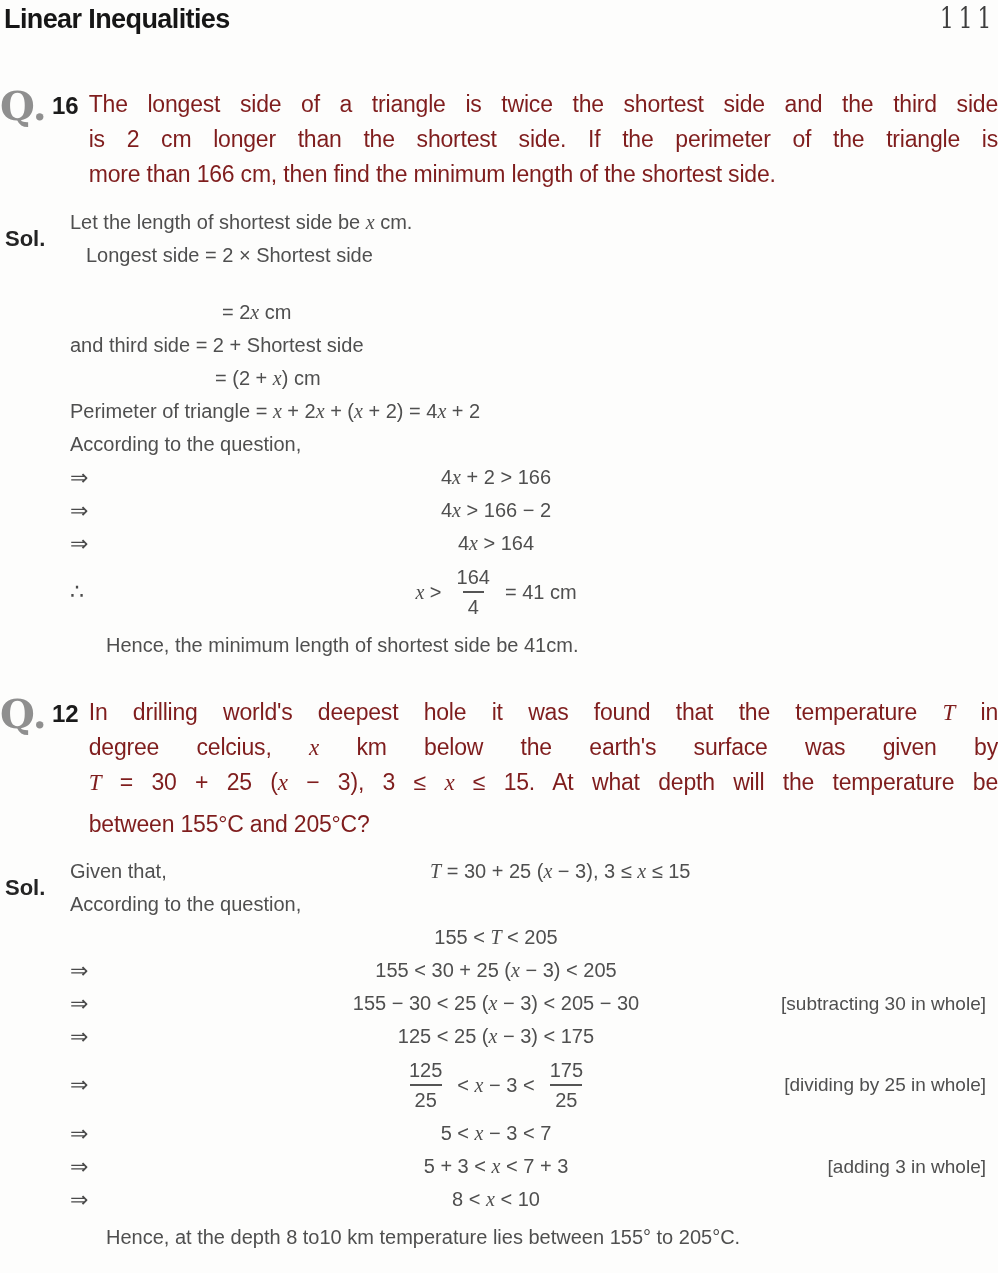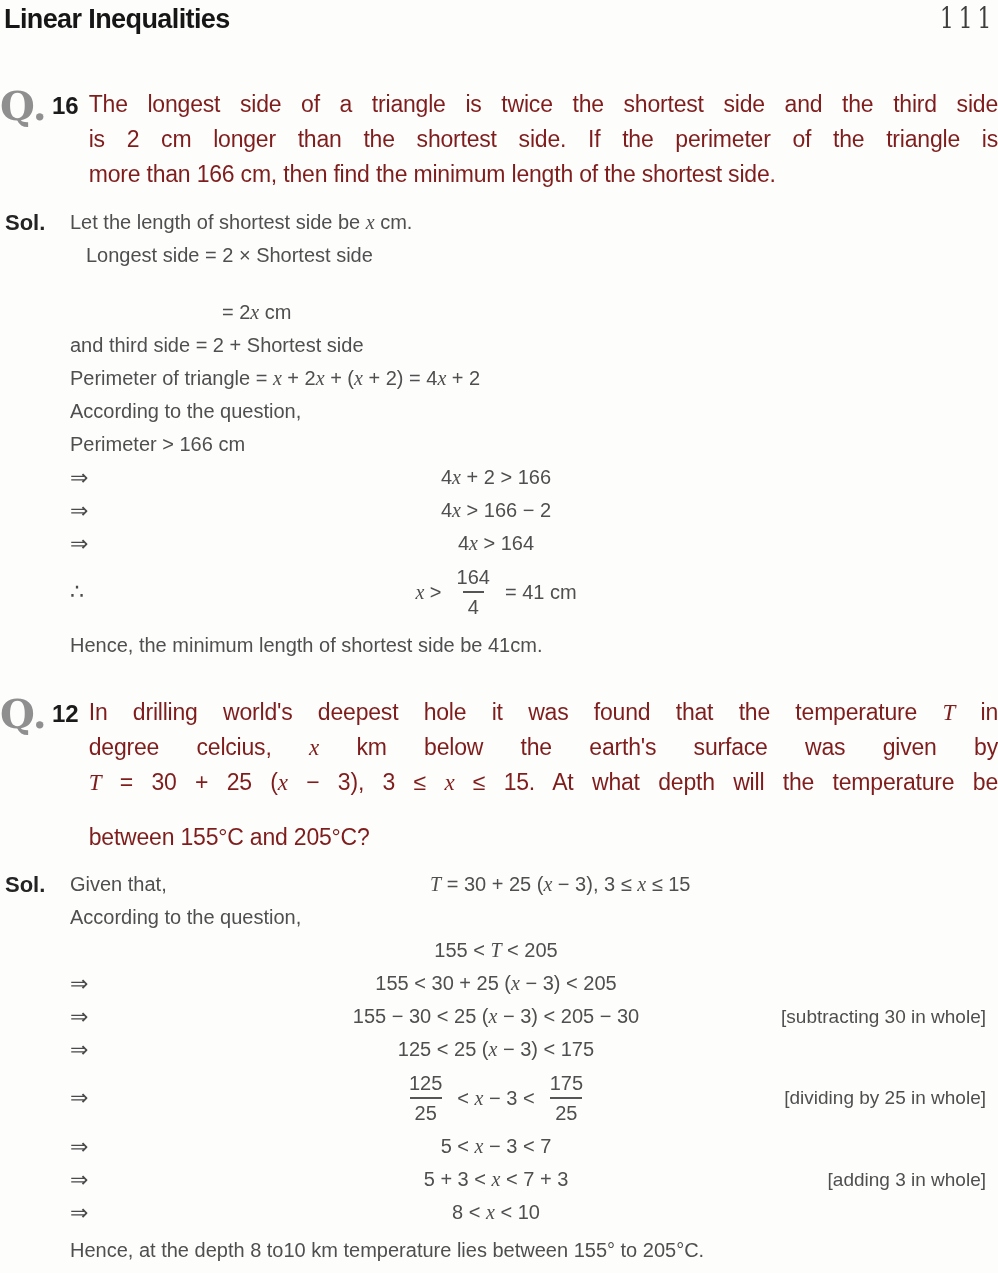--- a/index.html
+++ b/index.html
@@ -43,26 +43,26 @@
     flex: 0 0 auto; padding: 5px 10px 0 6px; line-height: 30px;
   }
   .q-text { flex: 1 1 auto; padding-top: 1px; }
   .q-line {
     font-size: 23px; line-height: 35px; color: #7f1d1d;
     letter-spacing: -0.2px;
     text-align: justify; text-align-last: justify;
   }
   .q-line.last { text-align-last: left; }
   .q12-block .q-line { line-height: 34px; }
-  .q12-block .q-line.gap-top { margin-top: 20px; }
+  .q12-block .q-line.gap-top { margin-top: 7px; }
 
   
   .sol { position: relative; margin-top: 14px; }
   .sol-label {
-    position: absolute; left: 5px; top: 0;
+    position: absolute; left: 5px; top: 16px;
     font-size: 22px; font-weight: bold; color: #242424; line-height: 33px;
   }
   .sol-body { margin-left: 70px; }
   .sol-line { font-size: 20px; line-height: 33px; color: #4f4f4f; }
   .ind1 { padding-left: 16px; }
   .ind2 { padding-left: 152px; margin-top: 24px; }
   .ind3 { padding-left: 145px; }
 
   
   .step-row { position: relative; line-height: 33px; min-height: 33px; font-size: 20px; }
@@ -85,21 +85,21 @@
   .frac .num { display: block; padding: 0 5px 1px 5px; line-height: 26px; }
   .frac .den { display: block; border-top: 2px solid #555; padding: 1px 5px 0 5px; line-height: 26px; }
 
   
   .given-row { position: relative; line-height: 33px; font-size: 20px; }
   .given-eq { position: absolute; left: 360px; top: 0; }
 
   
   .var { font-family: "Liberation Serif", serif; font-style: italic; }
 
-  .hence { margin-top: 5px; }
+  .hence { margin-top: 5px; margin-left: 36px; }
 </style>
 </head>
 <body>
 
 <div class="page">
 
   <div class="page-header">
     <span class="page-title">Linear Inequalities</span>
     <span class="page-number">111</span>
   </div>
@@ -114,23 +114,23 @@
     </div>
   </div>
 
   <div class="sol">
     <span class="sol-label">Sol.</span>
     <div class="sol-body">
       <div class="sol-line"><span>Let the length of shortest side be </span><span class="var">x</span><span> cm.</span></div>
       <div class="sol-line ind1">Longest side = 2 × Shortest side</div>
       <div class="sol-line ind2"><span>= 2</span><span class="var">x</span><span> cm</span></div>
       <div class="sol-line"><span>and third side = 2 + Shortest side</span></div>
+      <div class="sol-line ind3"><span>= (2 + </span><span class="var">x</span><span>) cm</span></div>
       <div class="sol-line"><span>Perimeter of triangle = </span><span class="var">x</span><span> + 2</span><span class="var">x</span><span> + (</span><span class="var">x</span><span> + 2) = 4</span><span class="var">x</span><span> + 2</span></div>
       <div class="sol-line">According to the question,</div>
-      <div class="sol-line">Perimeter &gt; 166 cm</div>
 
       <div class="step-row">
         <span class="sym">⇒</span>
         <span class="eq"><span>4</span><span class="var">x</span><span> + 2 &gt; 166</span></span>
       </div>
       <div class="step-row">
         <span class="sym">⇒</span>
         <span class="eq"><span>4</span><span class="var">x</span><span> &gt; 166 − 2</span></span>
       </div>
       <div class="step-row">

